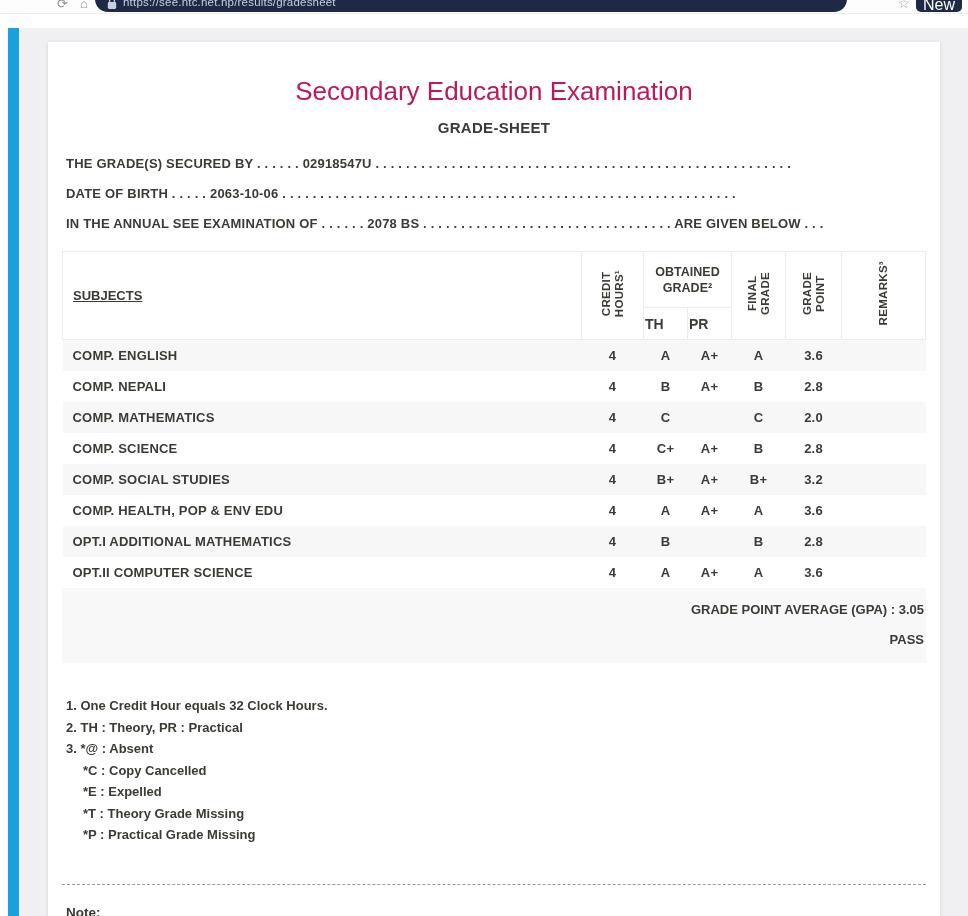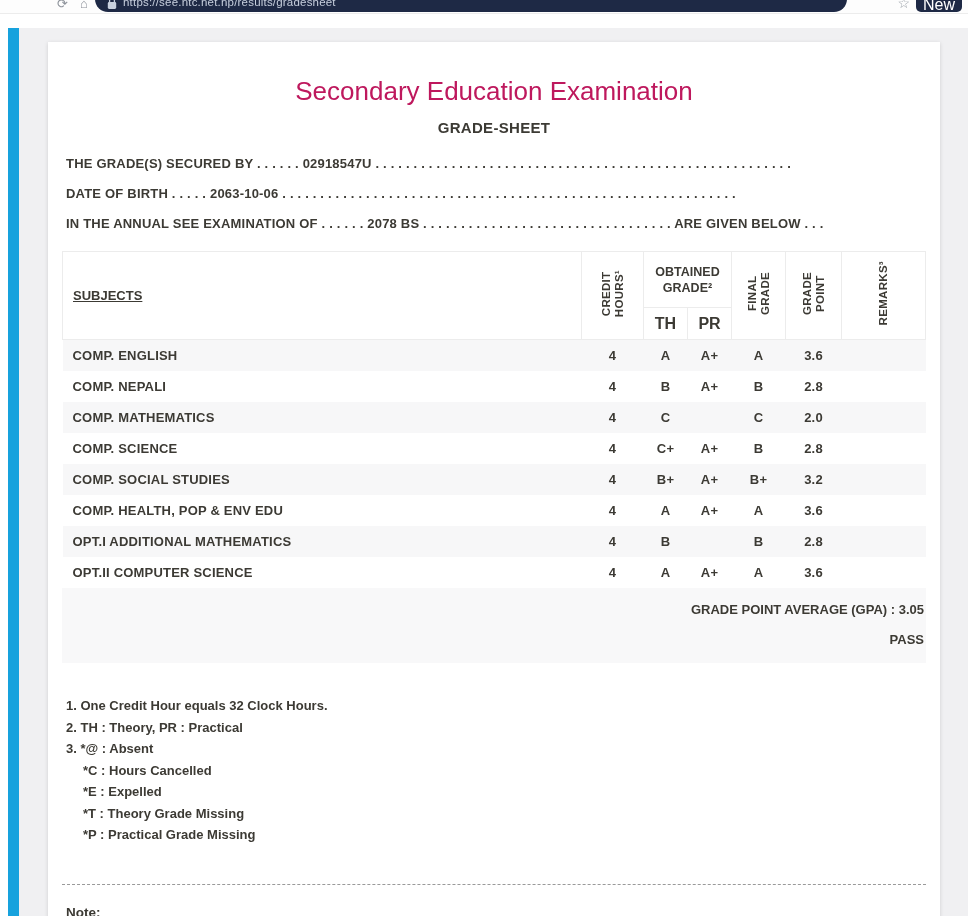--- a/index.html
+++ b/index.html
@@ -38,21 +38,21 @@
   table.grades{width:100%;border-collapse:collapse;margin-top:12px;}
   table.grades th{border:1px solid #ececec;background:#fff;font-weight:700;color:#3c3a34;}
   thead tr:first-child th{height:53px;}
   thead tr:nth-child(2) th{height:29px;}
   .h-sub{text-align:left;padding-left:10px;font-size:13px;vertical-align:middle;text-decoration:underline;}
   .h-vert{vertical-align:middle;text-align:center;padding:4px 0;}
   .vert{display:inline-block;writing-mode:vertical-rl;transform:rotate(180deg);
         white-space:pre-line;font-size:11.5px;line-height:13px;letter-spacing:.3px;}
   .h-obt{text-align:center;vertical-align:middle;}
   .preline{white-space:pre-line;display:inline-block;font-size:12.5px;line-height:16px;}
-  .h-thpr{font-size:16px;text-align:center;}
+  .h-thpr{font-size:14px;text-align:left;}
   tbody td{height:31px;font-size:13px;font-weight:700;text-align:center;padding:0;letter-spacing:.2px;}
   .c-sub{text-align:left;padding-left:10px;}
   tbody tr:nth-child(odd){background:#f7f7f8;}
 
   
   .summary{background:#f8f8f9;padding:7px 2px 8px;}
   .gpa,.result{text-align:right;font-size:13px;font-weight:700;height:30px;line-height:30px;}
   .footnotes{margin-top:32px;padding:0 4px;}
   .fn{font-size:13px;font-weight:700;line-height:21.5px;}
   .fn.indent{padding-left:17px;}
@@ -201,21 +201,21 @@
 
     <div class="summary">
       <div class="gpa">GRADE POINT AVERAGE (GPA) : 3.05</div>
       <div class="result">PASS</div>
     </div>
 
     <div class="footnotes">
       <div class="fn">1. One Credit Hour equals 32 Clock Hours.</div>
       <div class="fn">2. TH : Theory, PR : Practical</div>
       <div class="fn">3. *@ : Absent</div>
-      <div class="fn indent">*C : Hours Cancelled</div>
+      <div class="fn indent">*C : Copy Cancelled</div>
       <div class="fn indent">*E : Expelled</div>
       <div class="fn indent">*T : Theory Grade Missing</div>
       <div class="fn indent">*P : Practical Grade Missing</div>
     </div>
 
     <div class="dashed"></div>
     <div class="note-label">Note:</div>
     <div class="note-text">This Sheet is for general idea of grade(s) you secured. This is not for official use. If any mistakes appear; record at SEE Board ledger will</div>
   </div>
 

